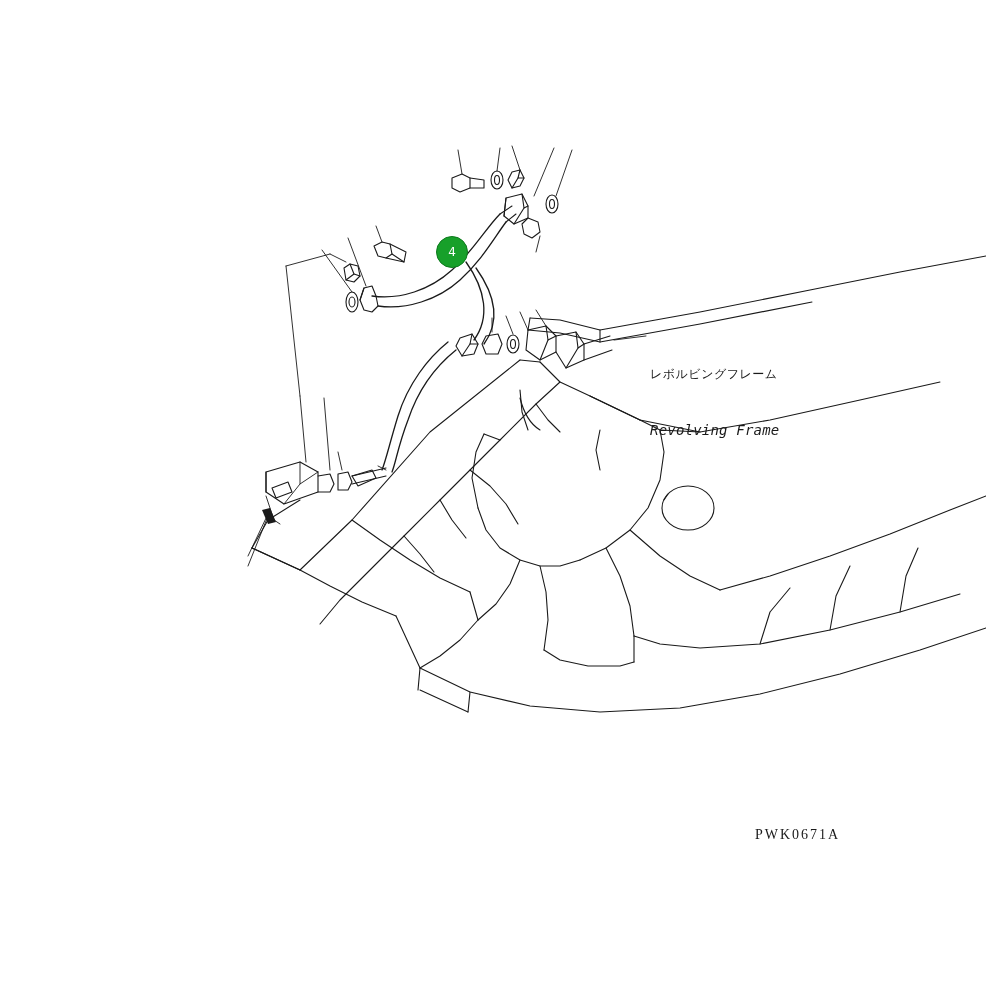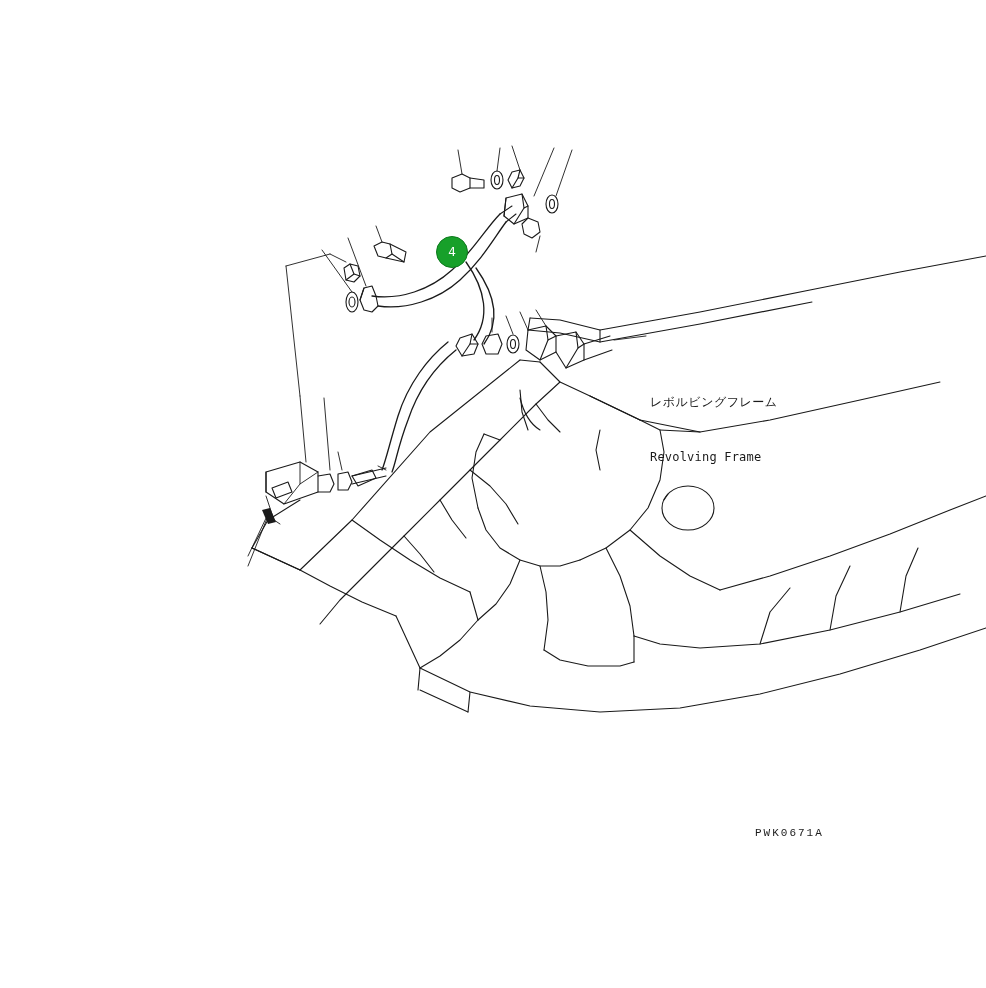--- a/index.html
+++ b/index.html
@@ -31,31 +31,31 @@
   .lbl {
     position: absolute;
     white-space: pre;
     color: #1a1a1a;
     font-family: "DejaVu Sans", sans-serif;
     line-height: 1.25;
   }
   .lbl-jp {
     font-size: 12px;
     letter-spacing: 0.5px;
-    margin-top: 28px;
   }
   .lbl-en {
-    font-size: 12px;
+    font-size: 14px;
     font-family: "DejaVu Sans Mono", monospace;
     letter-spacing: 0.2px;
+    font-style: italic;
   }
   .code {
     position: absolute;
-    font-family: Liberation Mono, monospace;
-    font-size: 11px;
+    font-family: Liberation Serif, serif;
+    font-size: 14px;
     letter-spacing: 2px;
     color: #1a1a1a;
   }
   .callout {
     position: absolute;
     width: 30px;
     height: 30px;
     border-radius: 50%;
     background: #17a02a;
     border: 1px solid #0d7a1d;

